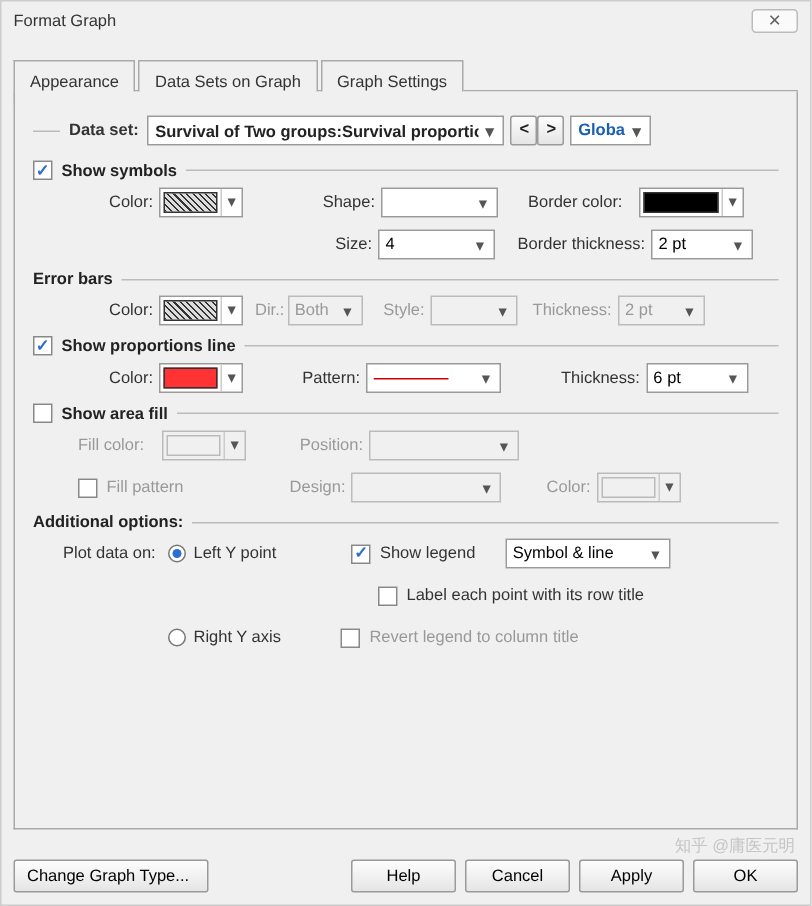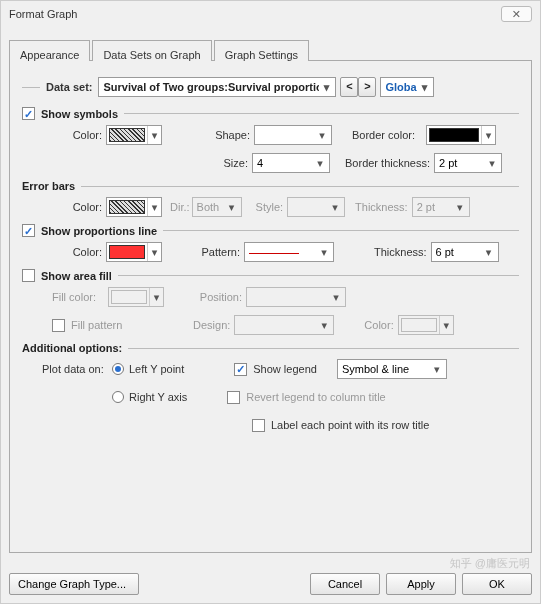--- a/index.html
+++ b/index.html
@@ -200,38 +200,39 @@
       <span class="radio checked"></span>
       <span class="lbl">Left Y point</span>
       <span style="width:50px"></span>
       <span class="chk checked"></span>
       <span class="lbl">Show legend</span>
       <div class="combo" style="margin-left:20px; width:110px">
             <span class="val">Symbol &amp; line</span>
             <span class="arrow">▾</span>
           </div>
     </div>
+    <div class="row" style="padding-left:230px">
+      <span class="chk"></span>
+      <span class="lbl">Label each point with its row title</span>
+    </div>
     <div class="row" style="padding-left:20px">
       <span style="width:70px"></span>
       <span class="radio"></span>
       <span class="lbl">Right Y axis</span>
       <span style="width:40px"></span>
       <span class="chk"></span>
       <span class="lbl disabled">Revert legend to column title</span>
     </div>
-    <div class="row" style="padding-left:230px">
-      <span class="chk"></span>
-      <span class="lbl">Label each point with its row title</span>
-    </div>
 
   </div>
 </div>
 
 <div class="footer">
   <span class="btn" style="min-width:130px; text-align:left; padding-left:8px">Change Graph Type...</span>
   <span class="spacer"></span>
+  <span class="btn">Help</span>
   <span class="btn" style="margin-left:6px">Cancel</span>
   <span class="btn" style="margin-left:6px">Apply</span>
   <span class="btn" style="margin-left:6px">OK</span>
 </div>
 
 <div class="watermark">知乎 @庸医元明</div>
 </div>
 
 </body></html>

